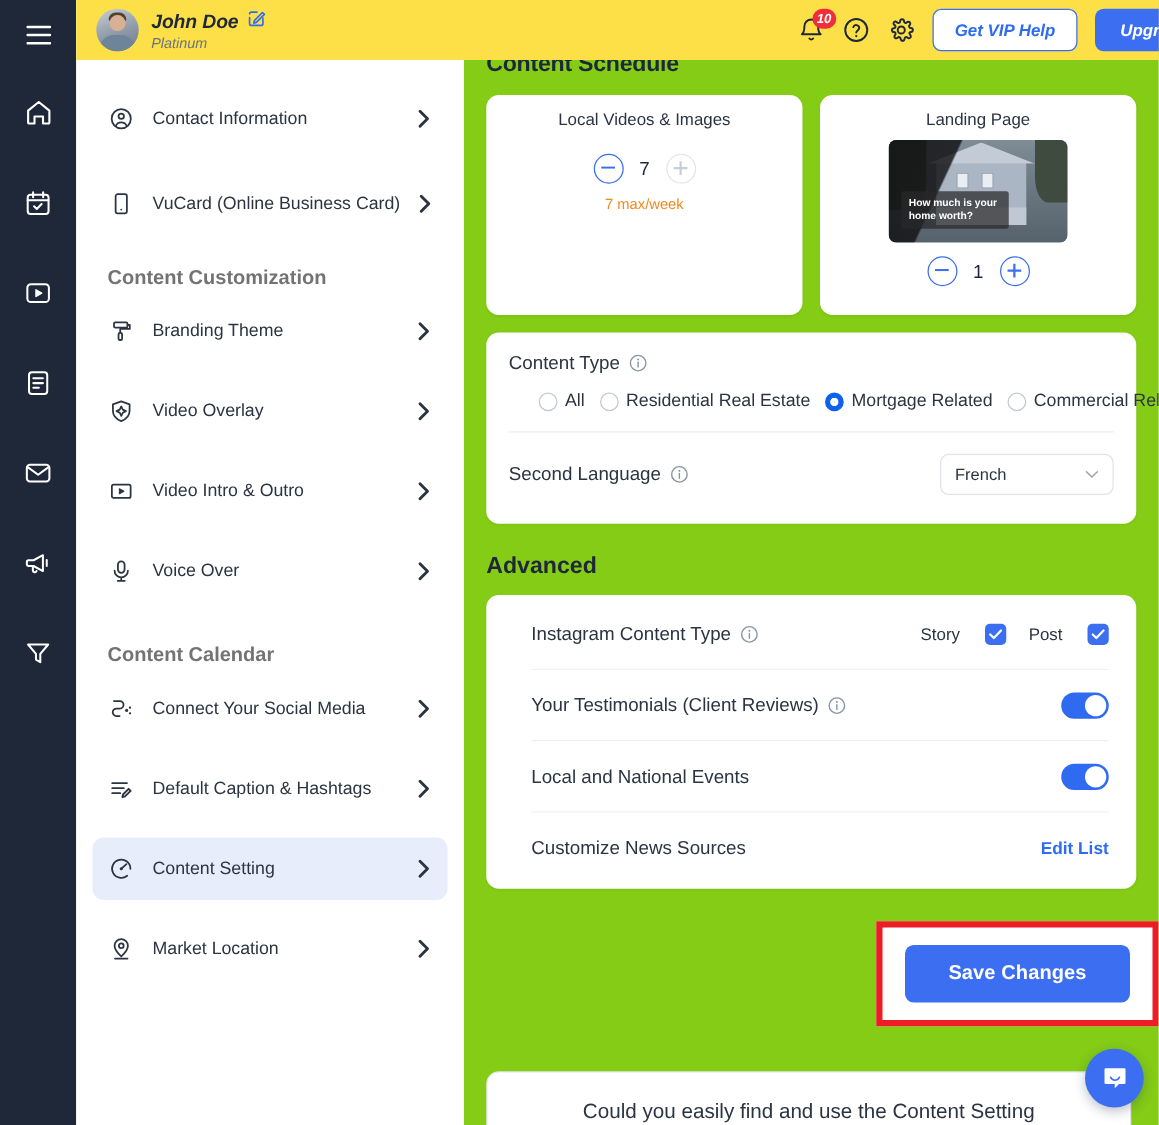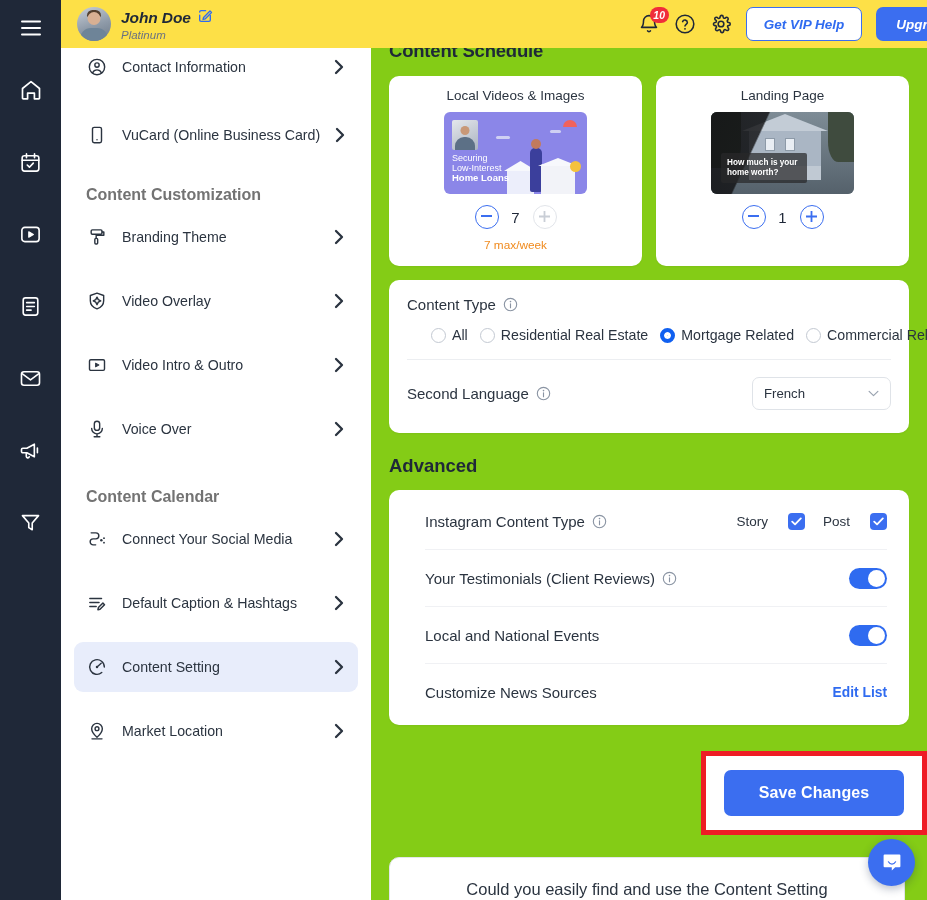--- a/index.html
+++ b/index.html
@@ -75,21 +75,21 @@
   }
   .btn-upg {
     height: 34px; padding: 0 20px; border: none; border-radius: 7px;
     background: #3b6ef0; color: #fff; font-size: 13.5px; font-weight: bold;
     display: flex; align-items: center; cursor: pointer; white-space: nowrap;
   }
 
   
   .menu {
     position: absolute; left: 61px; top: 0; width: 310px; height: 900px;
-    background: #ffffff; padding-top: 48px; z-index: 10;
+    background: #ffffff; padding-top: 76px; z-index: 10;
   }
   .menu-inner { padding: 0 13px; }
   .mrow {
     display: flex; align-items: center; height: 50px; padding: 0 12px;
     border-radius: 9px; cursor: pointer; gap: 14px;
   }
   .mrow.active { background: #e8edfb; }
   .mrow .mico { width: 22px; display: flex; align-items: center; justify-content: center; flex: none; }
   .mrow .mlbl { font-size: 14.2px; color: #2b3440; flex: 1; white-space: nowrap; }
   .mrow .mchev { display: flex; align-items: center; }
@@ -508,35 +508,20 @@
 
   <div class="main">
     <div class="main-pad">
 
       <div class="h2">Content Schedule</div>
 
       <div class="cards">
 
         <div class="card">
           <div class="card-title">Local Videos &amp; Images</div>
-          <div class="thumb t1">
-            <div class="pic"></div>
-            <div class="cloud1"></div>
-            <div class="cloud2"></div>
-            <div class="sun"></div>
-            <div class="house"></div>
-            <div class="person"></div>
-            <div class="bank"></div>
-            <div class="coin"></div>
-            <div class="txt">
-              <div class="l1">Securing</div>
-              <div class="l2">Low-Interest</div>
-              <div class="l3">Home Loans</div>
-            </div>
-          </div>
           <div class="stepper">
             <div class="circ-btn">
               <svg width="11" height="2" viewBox="0 0 11 2">
                   <path d="M0 1h11" stroke="#3b6ef0" stroke-width="1.8" stroke-linecap="round"></path>
                 </svg>
             </div>
             <div class="num">7</div>
             <div class="circ-btn dis">
               <svg width="11" height="11" viewBox="0 0 11 11">
                   <path d="M0 5.5h11M5.5 0v11" stroke="#c9ced6" stroke-width="1.8" stroke-linecap="round"></path>

